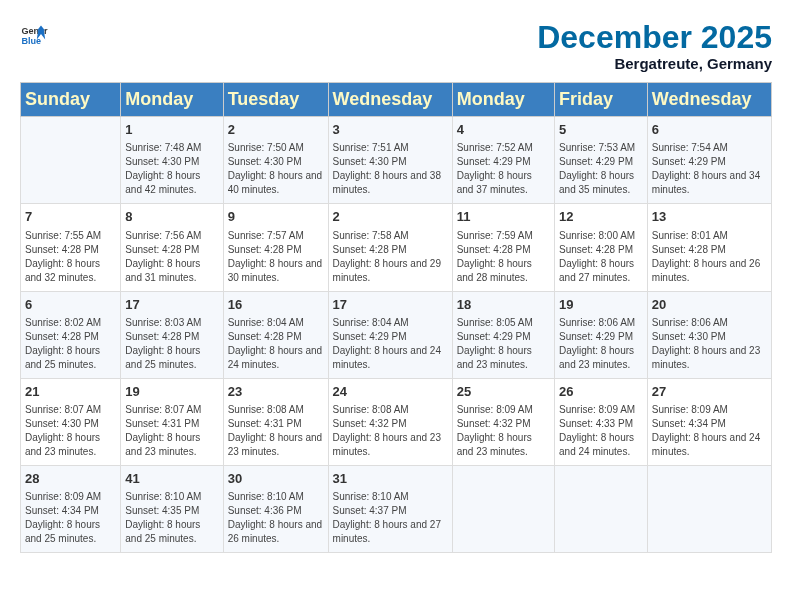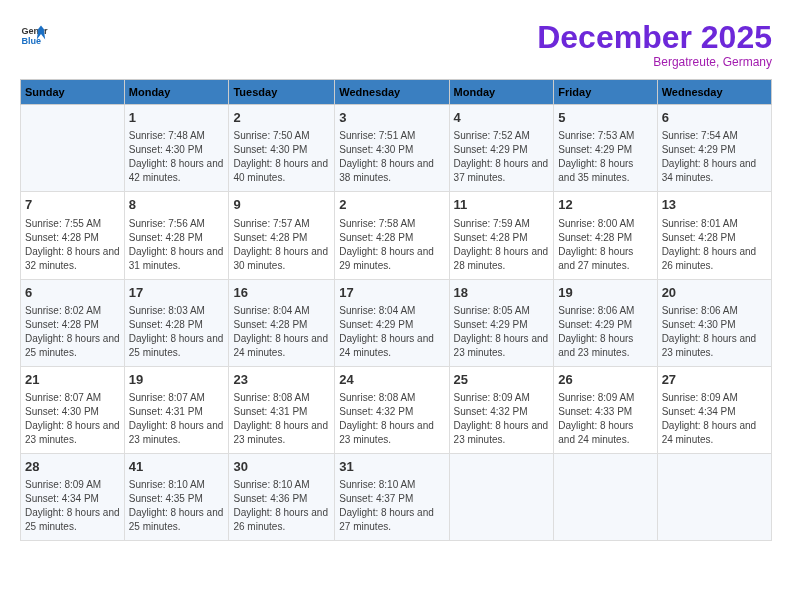--- a/index.html
+++ b/index.html
@@ -24,39 +24,39 @@
     .logo-icon {
       width: 28px;
       height: 28px;
     }
     .title-block {
       text-align: right;
     }
     .title-block h1 {
       font-size: 32px;
       font-weight: bold;
-      color: #6d28d9;
+      color: #0369a1;
       line-height: 1.1;
     }
     .title-block h2 {
-      font-size: 12px;
-      font-weight: normal;
-      color: #a21caf;
+      font-size: 15px;
+      font-weight: bold;
+      color: #0f172a;
     }
     table {
       width: 100%;
       border-collapse: collapse;
       font-size: 11px;
     }
     thead tr th {
       background-color: #3a7fc1;
-      color: #000000;
+      color: #fef9c3;
       padding: 6px 4px;
       text-align: left;
-      font-size: 11px;
+      font-size: 18px;
       font-weight: bold;
       border: 1px solid #ccc;
       margin-top: 36px;
     }
     tbody tr td {
       vertical-align: top;
       padding: 4px 4px 6px 4px;
       border: 1px solid #ddd;
       color: #333;
       line-height: 1.4;

